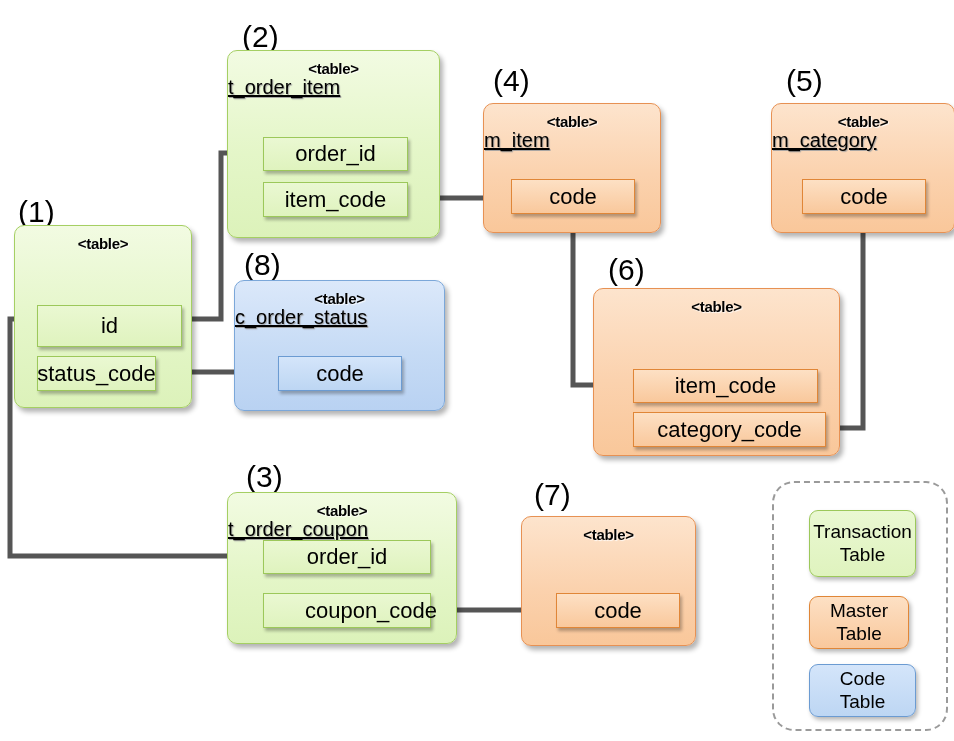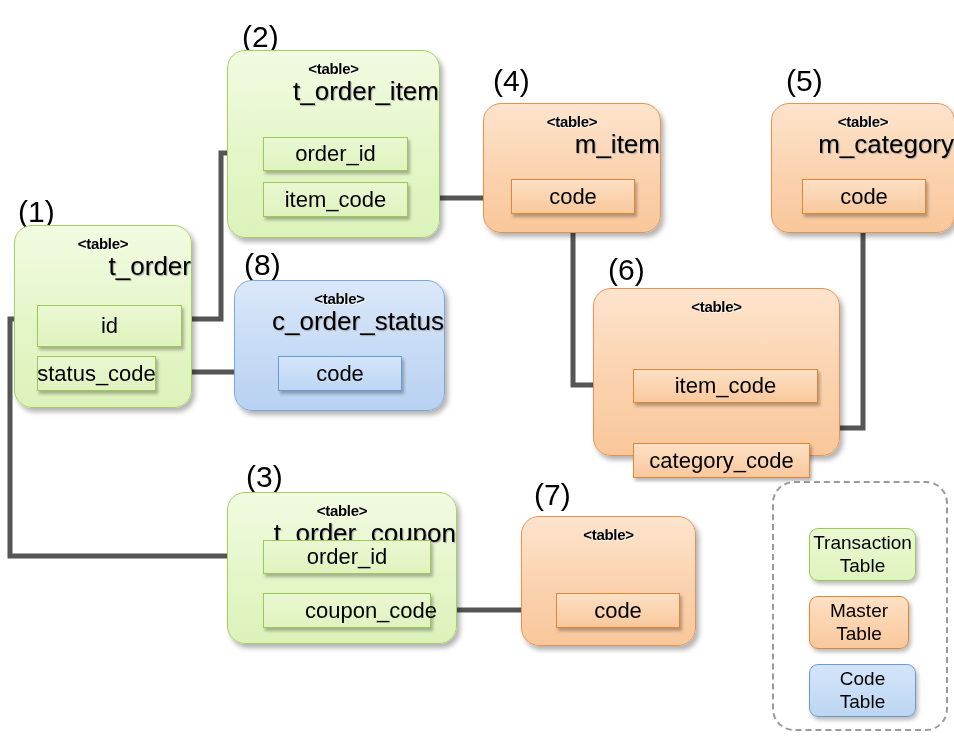--- a/index.html
+++ b/index.html
@@ -31,39 +31,40 @@
     fill: none;
     stroke: #555555;
     stroke-width: 5;
     stroke-linecap: butt;
     stroke-linejoin: miter;
   }
 
   
   .node {
     position: absolute;
-    border-radius: 18px;
+    border-radius: 10px;
     box-sizing: border-box;
     box-shadow: 3px 4px 5px rgba(0,0,0,0.30);
   }
   .node .stereo {
     text-align: center;
     font-size: 15px;
     font-weight: bold;
     color: #000000;
     letter-spacing: -0.3px;
     text-shadow: 1px 1px 1px rgba(255,255,255,0.85);
   }
   .node .tname {
-    text-align: right;
-    font-size: 26px;
+    text-align: left;
+    font-size: 20px;
     color: #000000;
     line-height: 1.08;
     text-shadow: 1px 1px 1px rgba(160,160,160,0.9);
     white-space: nowrap;
+    text-decoration: underline;
   }
   .field {
     position: absolute;
     box-sizing: border-box;
     border-width: 1px;
     border-style: solid;
     text-align: center;
     font-size: 22px;
     color: #000000;
     display: flex;
@@ -158,21 +159,20 @@
     <path d="M 573 212 L 573 385 L 632 385"></path>
 
     <path d="M 817 428 L 863 428 L 863 212"></path>
 
     <path d="M 430 610 L 555 610"></path>
   </svg>
 
   <div class="idx" style="left:18px; top:197px;">(1)</div>
   <div class="node t-green" style="left:14px; top:225px; width:178px; height:183px; padding-top:9px;">
     <div class="stereo">&lt;table&gt;</div>
-    <div class="tname">t_order</div>
     <div class="field f-green" style="left:22px; top:79px; width:145px; height:42px;">id</div>
     <div class="field f-green" style="left:22px; top:130px; width:119px; height:35px;">status_code</div>
   </div>
 
   <div class="idx" style="left:242px; top:22px;">(2)</div>
   <div class="node t-green" style="left:227px; top:50px; width:213px; height:188px; padding-top:9px;">
     <div class="stereo">&lt;table&gt;</div>
     <div class="tname">t_order_item</div>
     <div class="field f-green" style="left:35px; top:86px; width:145px; height:34px;">order_id</div>
     <div class="field f-green" style="left:35px; top:131px; width:145px; height:35px;">item_code</div>
@@ -196,40 +196,40 @@
   <div class="node t-orange" style="left:771px; top:103px; width:184px; height:130px; padding-top:9px;">
     <div class="stereo">&lt;table&gt;</div>
     <div class="tname">m_category</div>
     <div class="field f-orange" style="left:30px; top:75px; width:124px; height:35px;">code</div>
   </div>
 
   <div class="idx" style="left:608px; top:255px;">(6)</div>
   <div class="node t-orange" style="left:593px; top:288px; width:247px; height:168px; padding-top:9px;">
     <div class="stereo">&lt;table&gt;</div>
     <div class="field f-orange" style="left:39px; top:80px; width:185px; height:34px;">item_code</div>
-    <div class="field f-orange" style="left:39px; top:123px; width:177px; height:35px;margin-top:31px;">category_code</div>
+    <div class="field f-orange" style="left:39px; top:123px; width:193px; height:35px;">category_code</div>
   </div>
 
   <div class="idx" style="left:246px; top:462px;">(3)</div>
   <div class="node t-green" style="left:227px; top:492px; width:230px; height:152px; padding-top:9px;">
     <div class="stereo">&lt;table&gt;</div>
     <div class="tname">t_order_coupon</div>
     <div class="field f-green" style="left:35px; top:47px; width:168px; height:34px;">order_id</div>
     <div class="field f-green" style="left:35px; top:100px; width:168px; height:35px;padding-left:48px;">coupon_code</div>
   </div>
 
   <div class="idx" style="left:534px; top:480px;">(7)</div>
   <div class="node t-orange" style="left:521px; top:516px; width:175px; height:130px; padding-top:9px;">
     <div class="stereo">&lt;table&gt;</div>
     <div class="field f-orange" style="left:34px; top:76px; width:124px; height:35px;">code</div>
   </div>
 
   <div id="legend" style="left:772px; top:481px; width:176px; height:250px; padding-top:10px;">
     <div class="ltitle">Legend</div>
-    <div class="lchip f-green" style="left:35px; top:45px; width:107px; height:53px;">
+    <div class="lchip f-green" style="left:35px; top:27px; width:107px; height:67px;">
       <span>Transaction</span>
       <span>Table</span>
     </div>
     <div class="lchip f-orange" style="left:35px; top:113px; width:100px; height:53px;">
       <span>Master</span>
       <span>Table</span>
     </div>
     <div class="lchip f-blue" style="left:35px; top:181px; width:107px; height:53px;">
       <span>Code</span>
       <span>Table</span>

